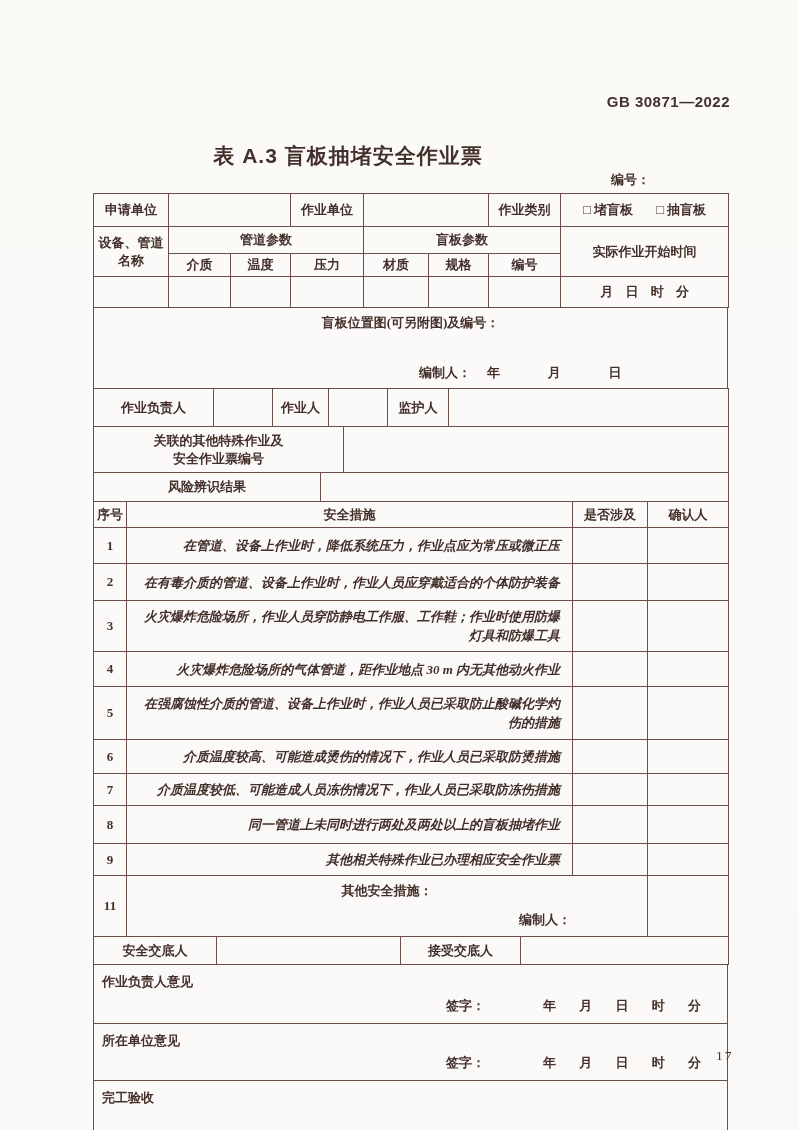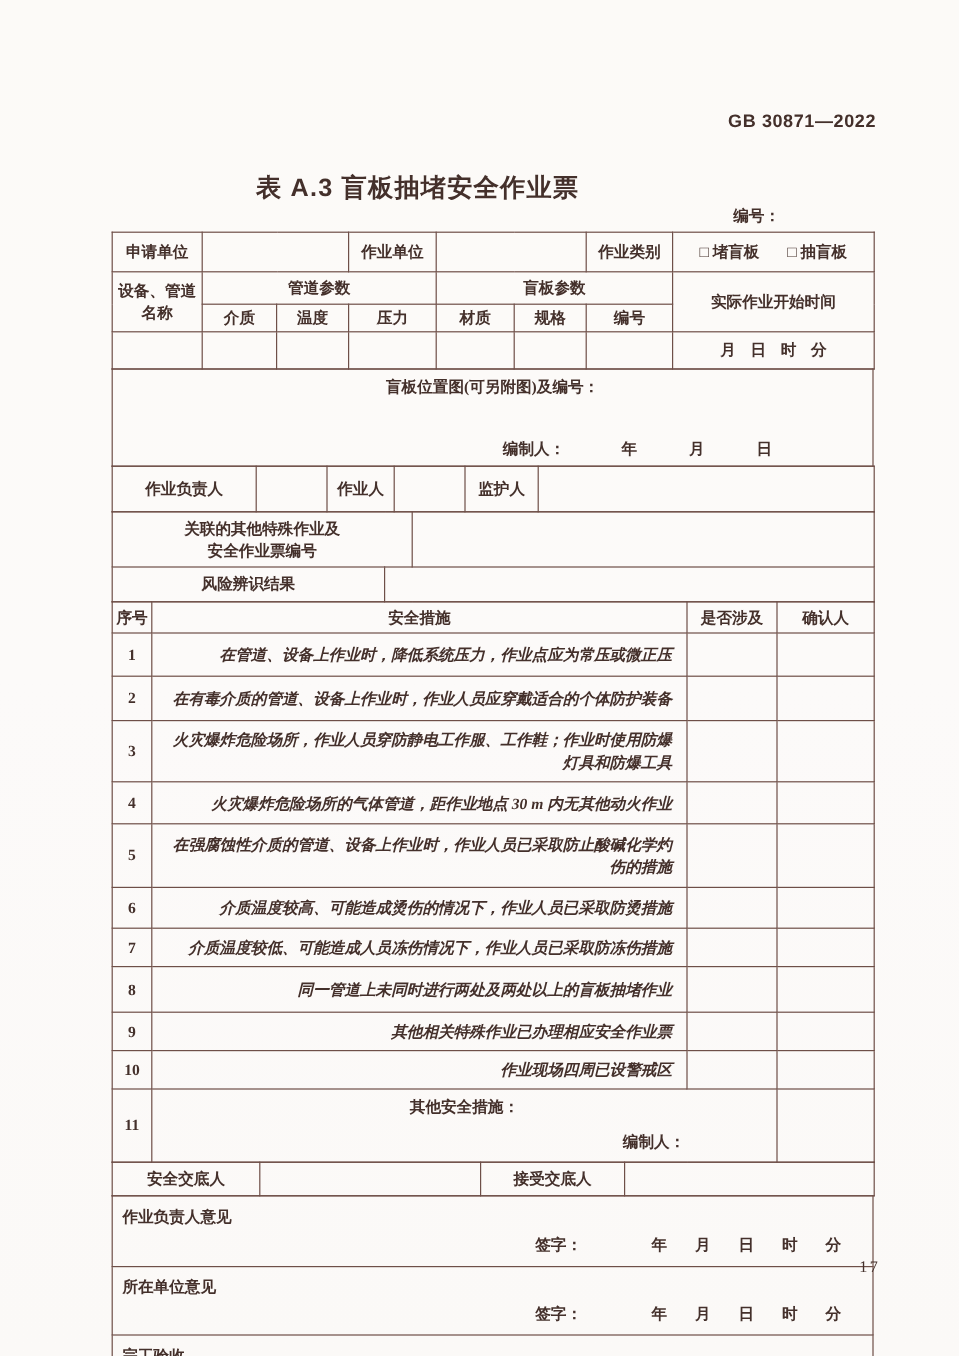--- a/index.html
+++ b/index.html
@@ -40,21 +40,21 @@
   tr.r44 td{height:44px;} tr.r46 td{height:46px;} tr.r27 td{height:27px;}
   tr.r31 td{height:31px;} tr.r48 td{height:48px;}
   tr.r70 td{height:68px;} tr.rso1 td{height:46px;} tr.rso2 td{height:44px;} tr.rso3 td{height:50px;}
 
   td.txt{text-align:right;padding:3px 12px;line-height:19px;font-style:italic;}
   td.topleft{vertical-align:top;text-align:center;padding:6px 8px;position:relative;}
   .cb{white-space:nowrap;}
   .cb + .cb{margin-left:20px;}
   .cb .box{margin-right:3px;font-weight:normal;}
   .prep-line{position:absolute;bottom:5px;left:325px;white-space:nowrap;}
-  .ymd3{margin-left:47px;word-spacing:40px;}
+  .ymd3{margin-left:16px;word-spacing:40px;font-family:Liberation Mono, monospace;}
   .ymd4{word-spacing:9px;}
   .ymd5{margin-left:58px;word-spacing:20px;}
   .row11-prep{position:absolute;bottom:7px;left:392px;}
   .so-label{position:absolute;top:8px;left:8px;}
   .sign-line{position:absolute;bottom:8px;left:0;white-space:nowrap;}
   .sign-label{margin-left:352px;margin-top:38px;}
   .two-line{line-height:18px;}
 </style>
 </head>
 <body>
@@ -236,26 +236,20 @@
         <td class="txt">同一管道上未同时进行两处及两处以上的盲板抽堵作业</td>
         <td></td>
         <td></td>
       </tr>
       <tr class="r25">
         <td>9</td>
         <td class="txt">其他相关特殊作业已办理相应安全作业票</td>
         <td></td>
         <td></td>
       </tr>
-      <tr class="r25">
-        <td>10</td>
-        <td class="txt">作业现场四周已设警戒区</td>
-        <td></td>
-        <td></td>
-      </tr>
       <tr class="r48">
         <td>11</td>
         <td colspan="2" class="topleft">
           <div>其他安全措施：</div>
           <div class="row11-prep">编制人：</div>
         </td>
         <td></td>
       </tr>
     </tbody>
       </table>

